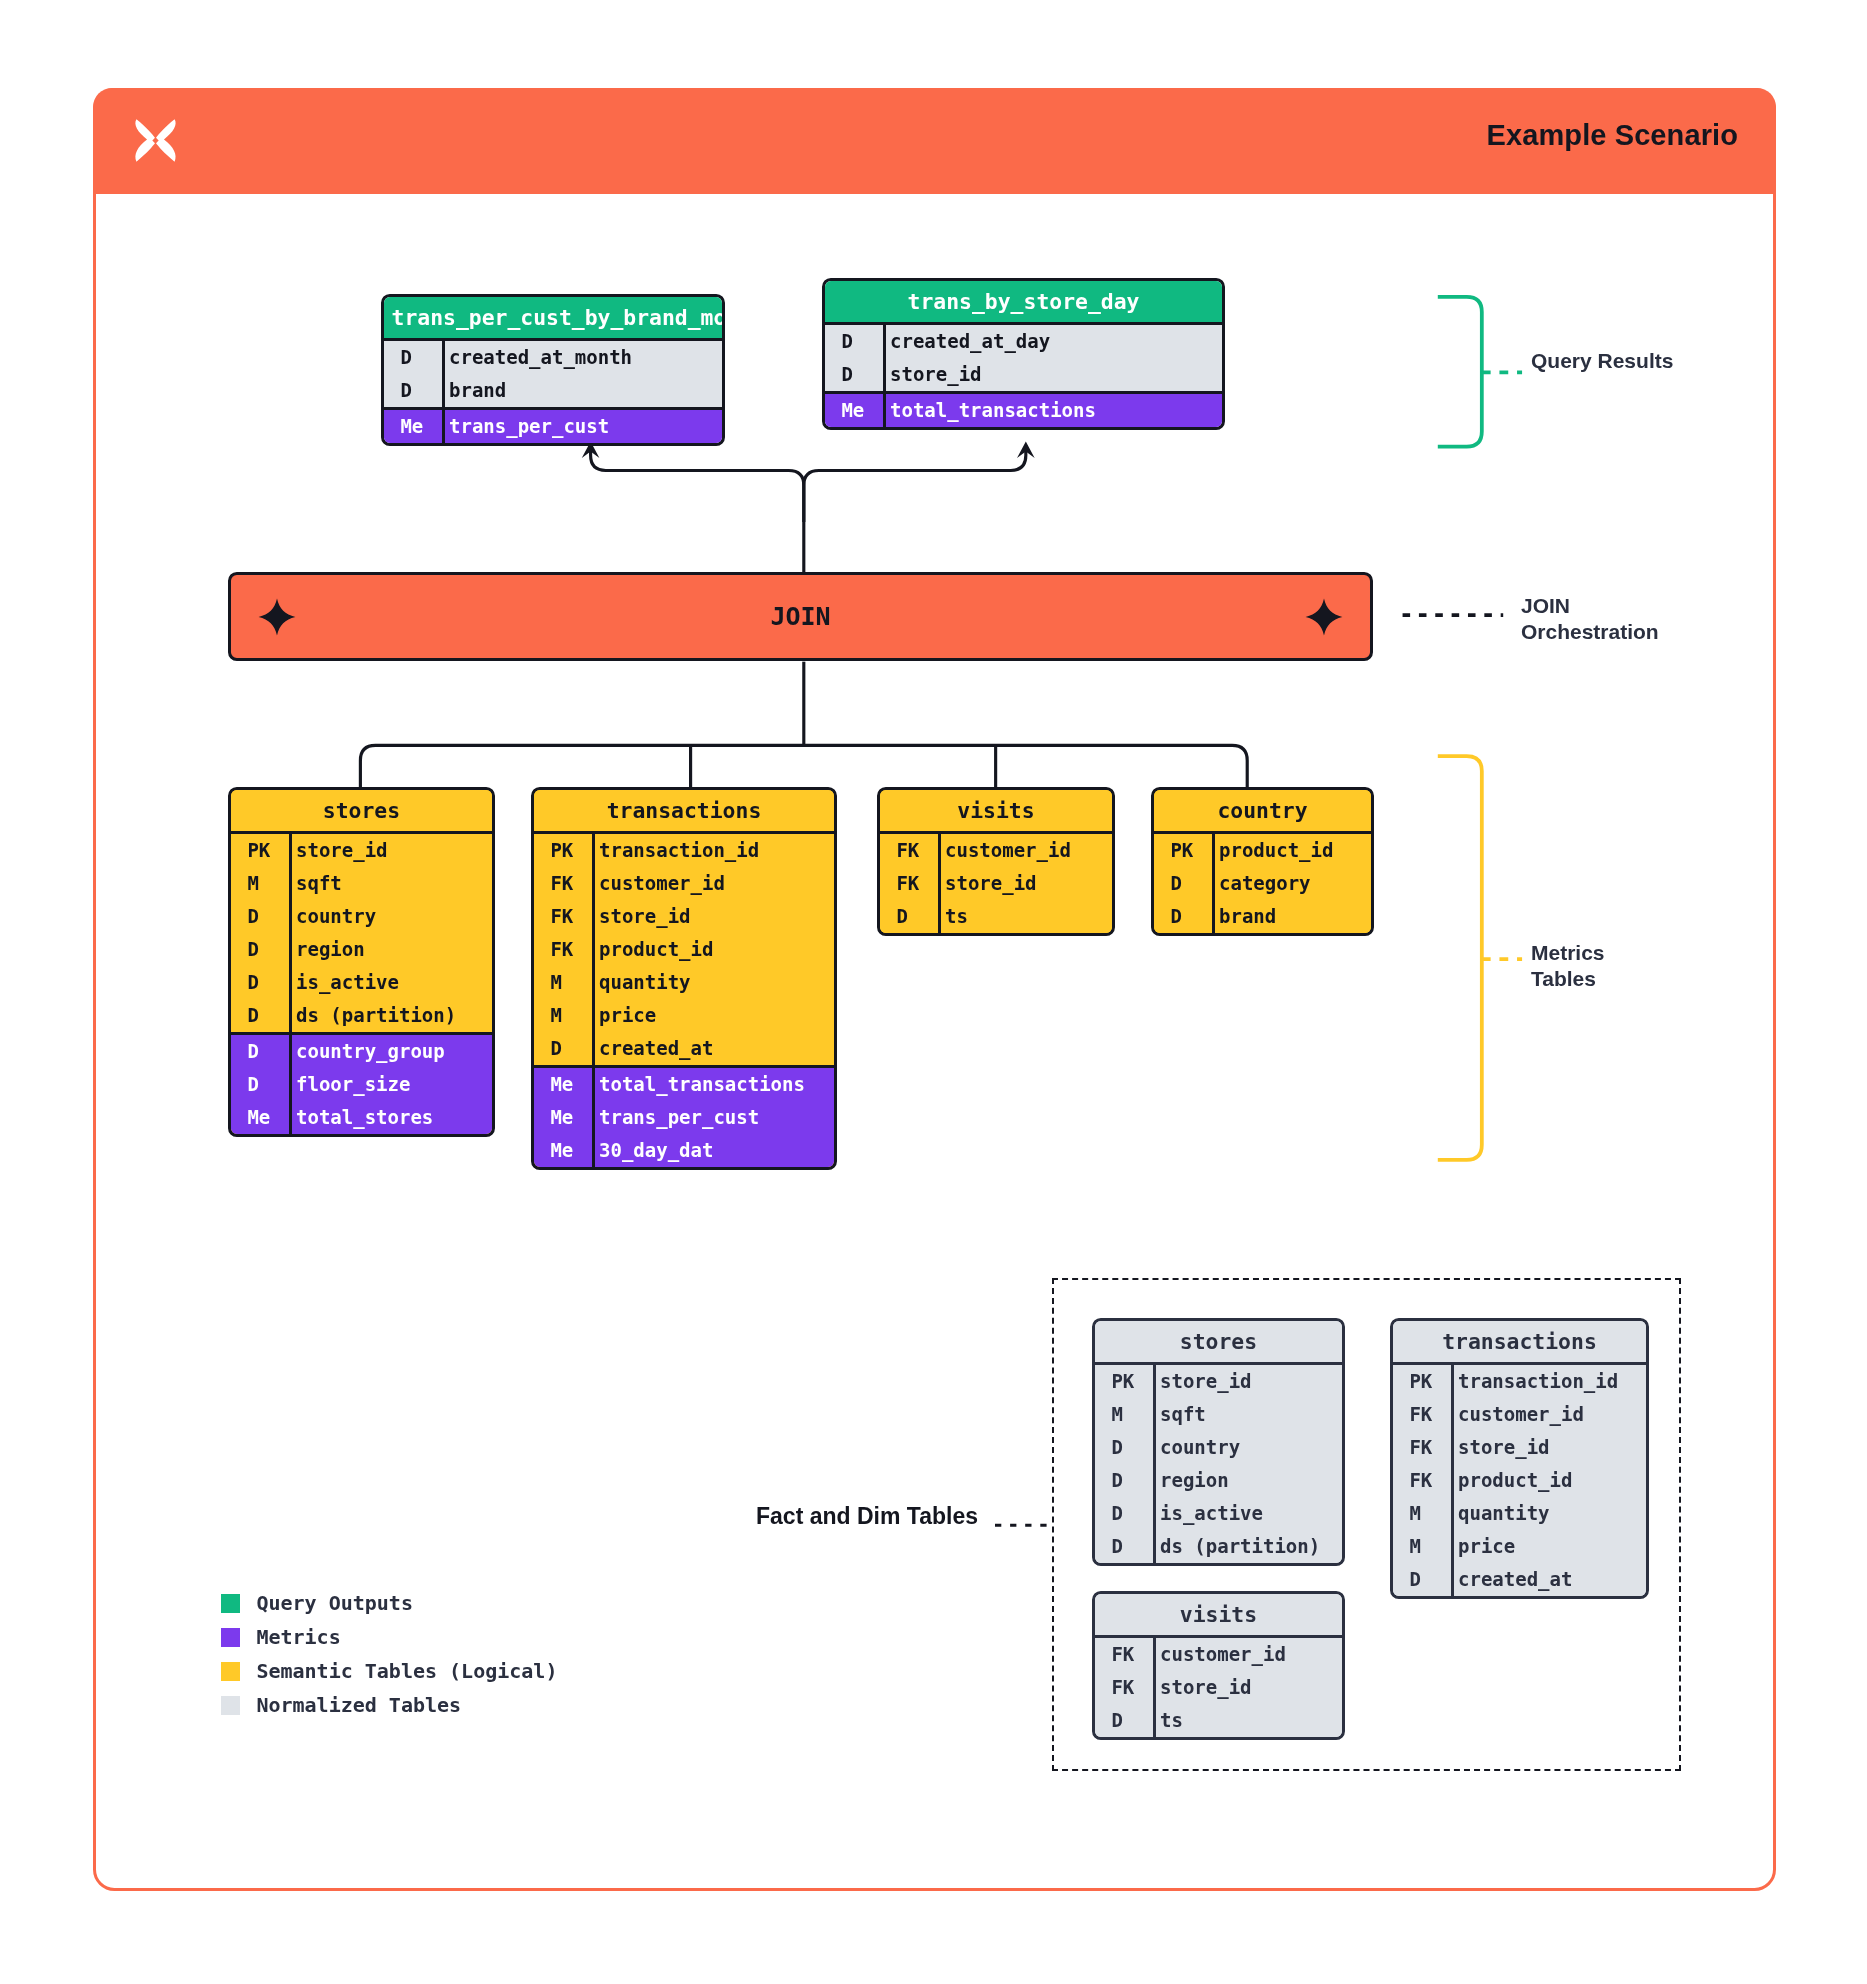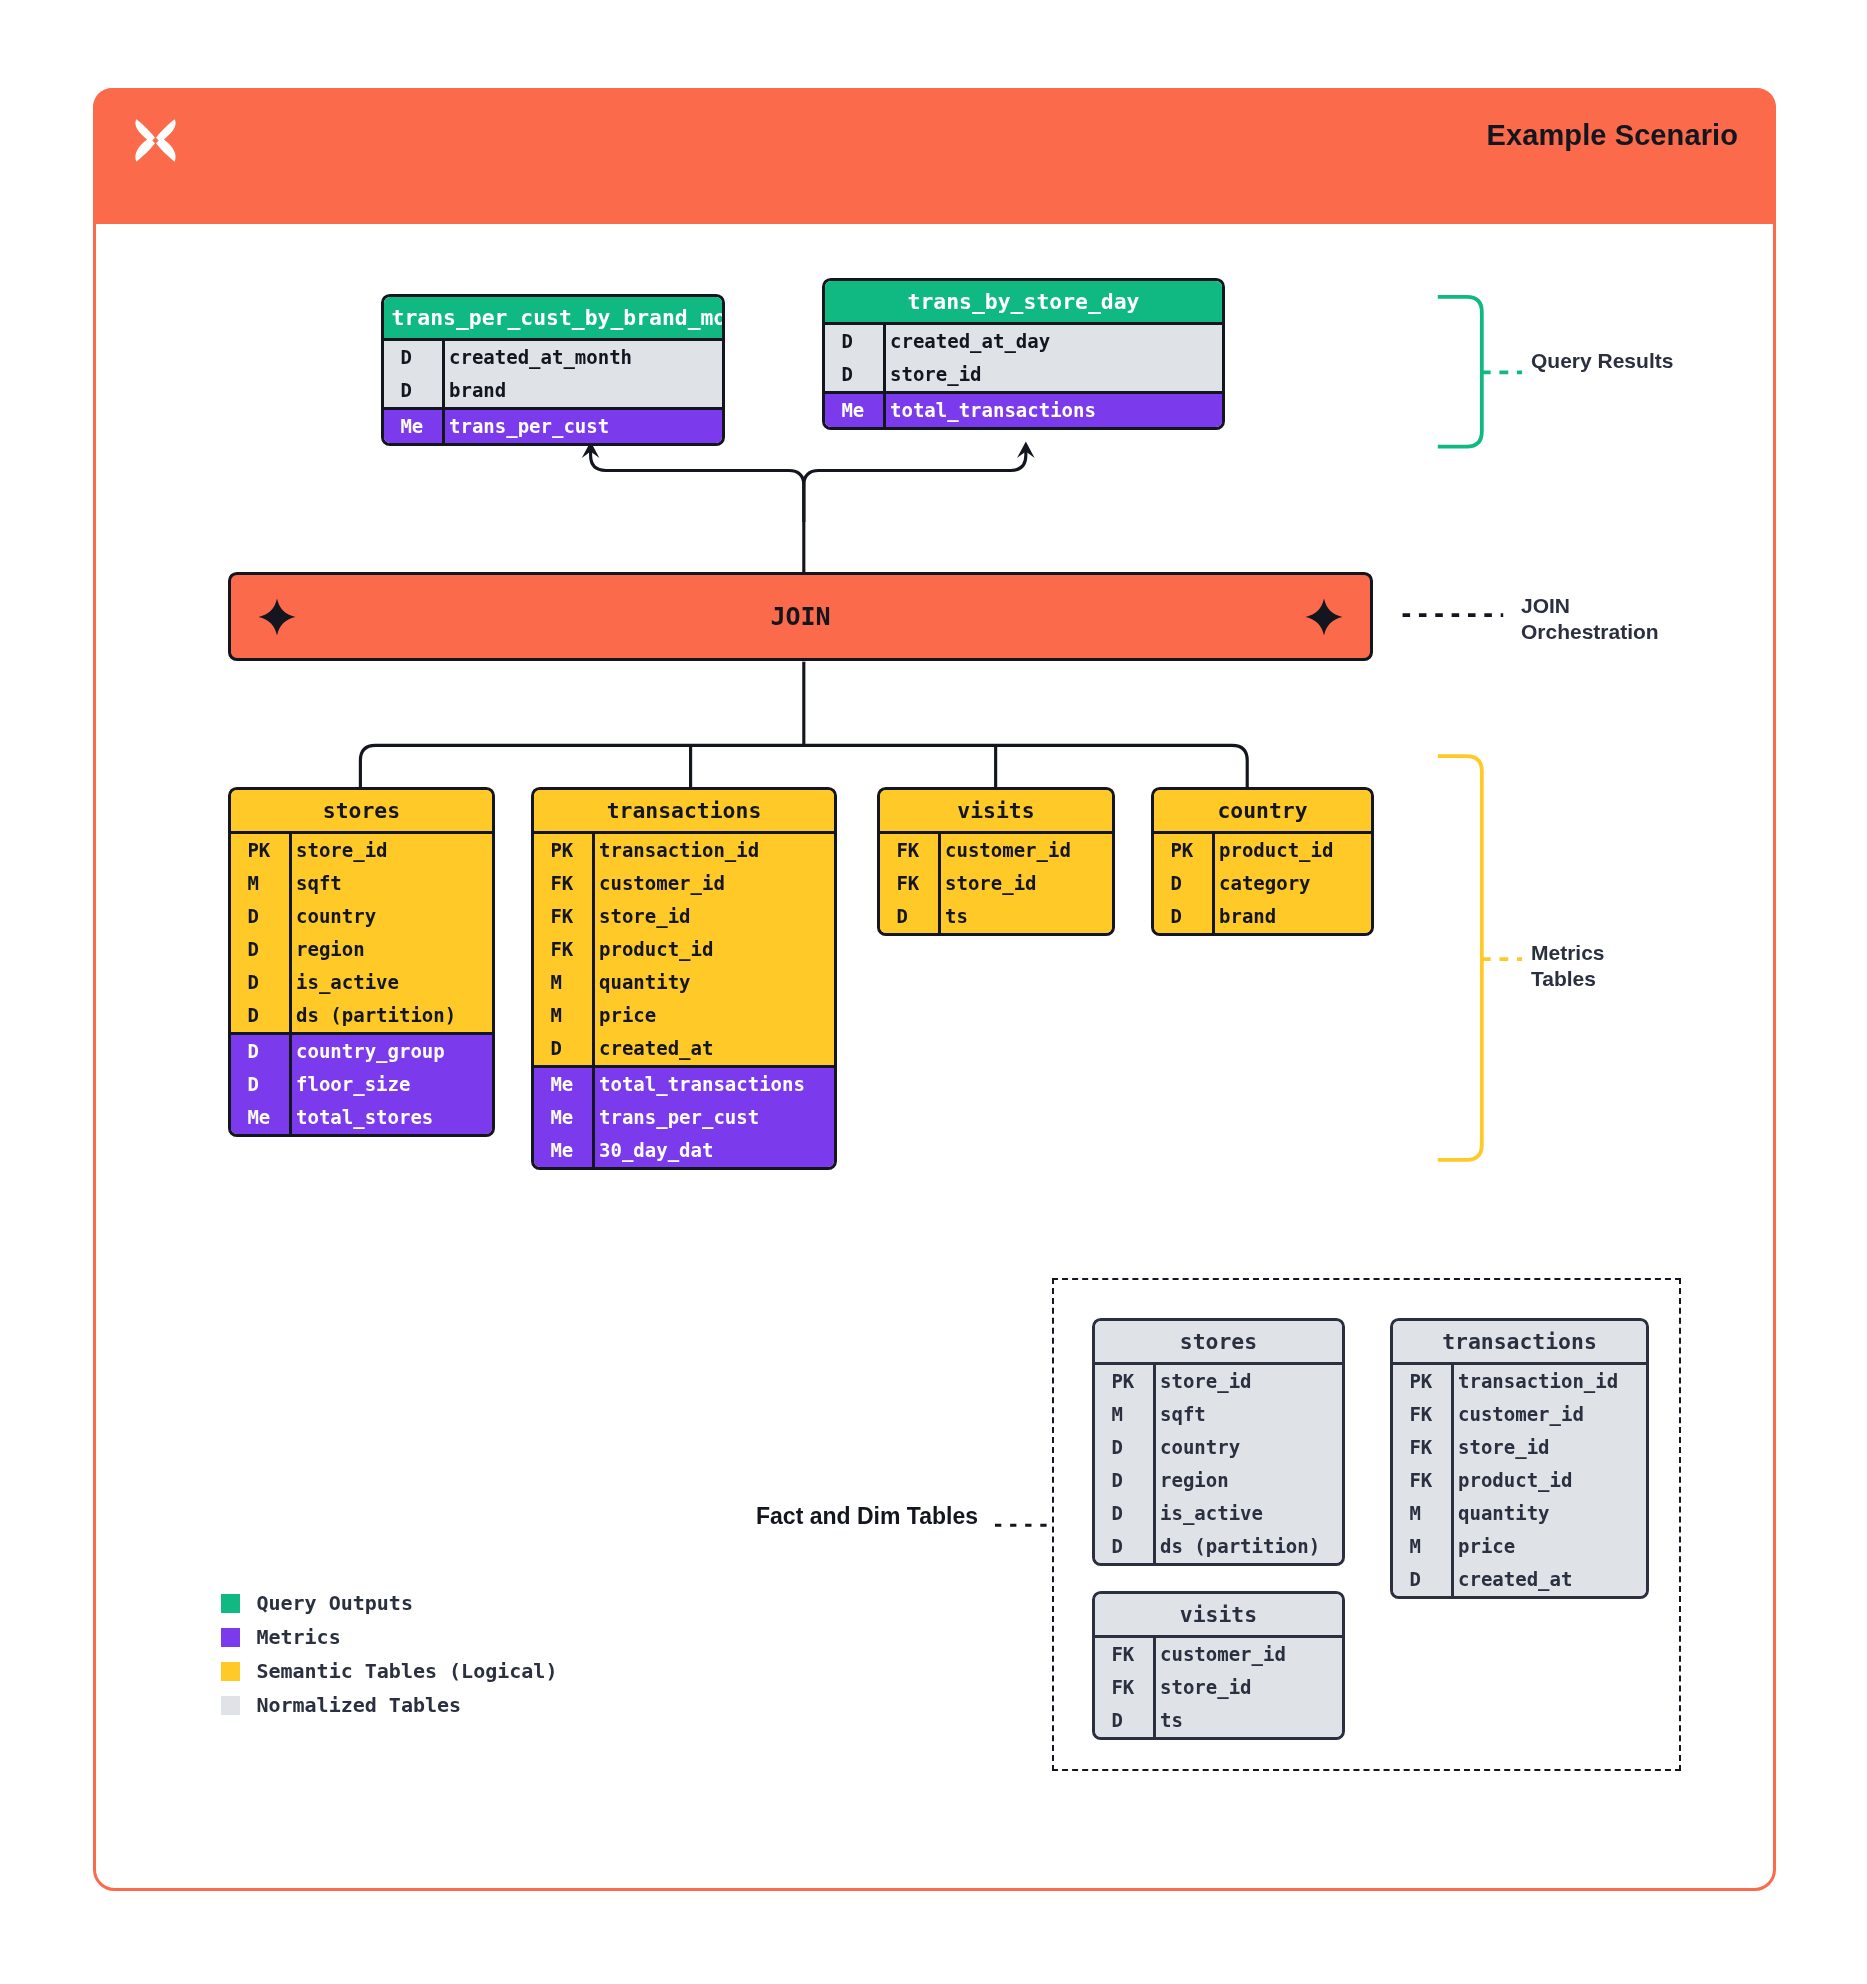--- a/index.html
+++ b/index.html
@@ -29,21 +29,21 @@
     border: 3.8px solid #FB6A4A;
     border-radius: 21.4px;
     box-sizing: border-box;
     background: #ffffff;
   }
   #header-bar {
     position: absolute;
     left: 93px;
     top: 88px;
     width: 1683px;
-    height: 136px;
+    height: 106px;
     background: #FB6A4A;
     border-radius: 19px 19px 0 0;
     box-sizing: border-box;
   }
   #header-title {
     position: absolute;
     right: 38px;
     top: 31px;
     font-family: "Liberation Sans", sans-serif;
     font-weight: bold;

